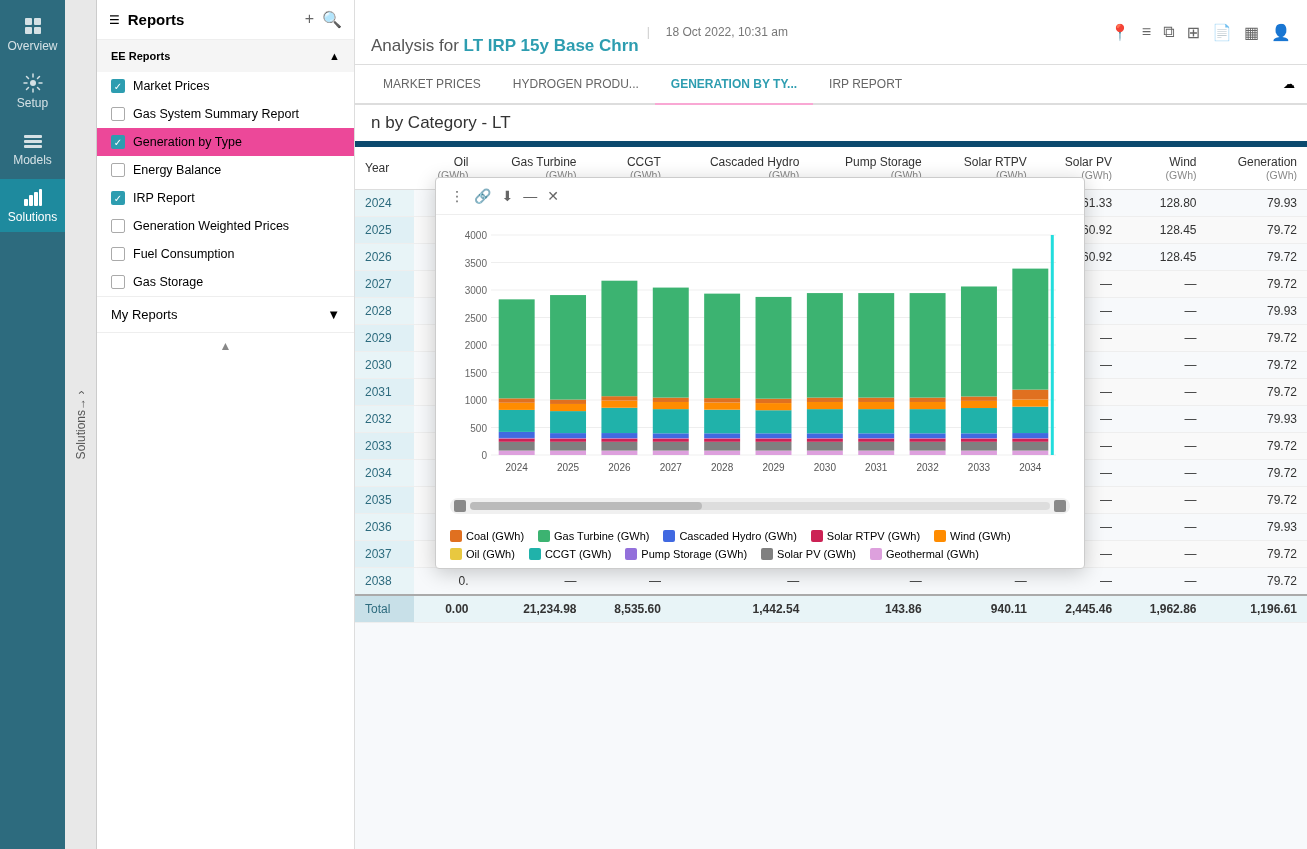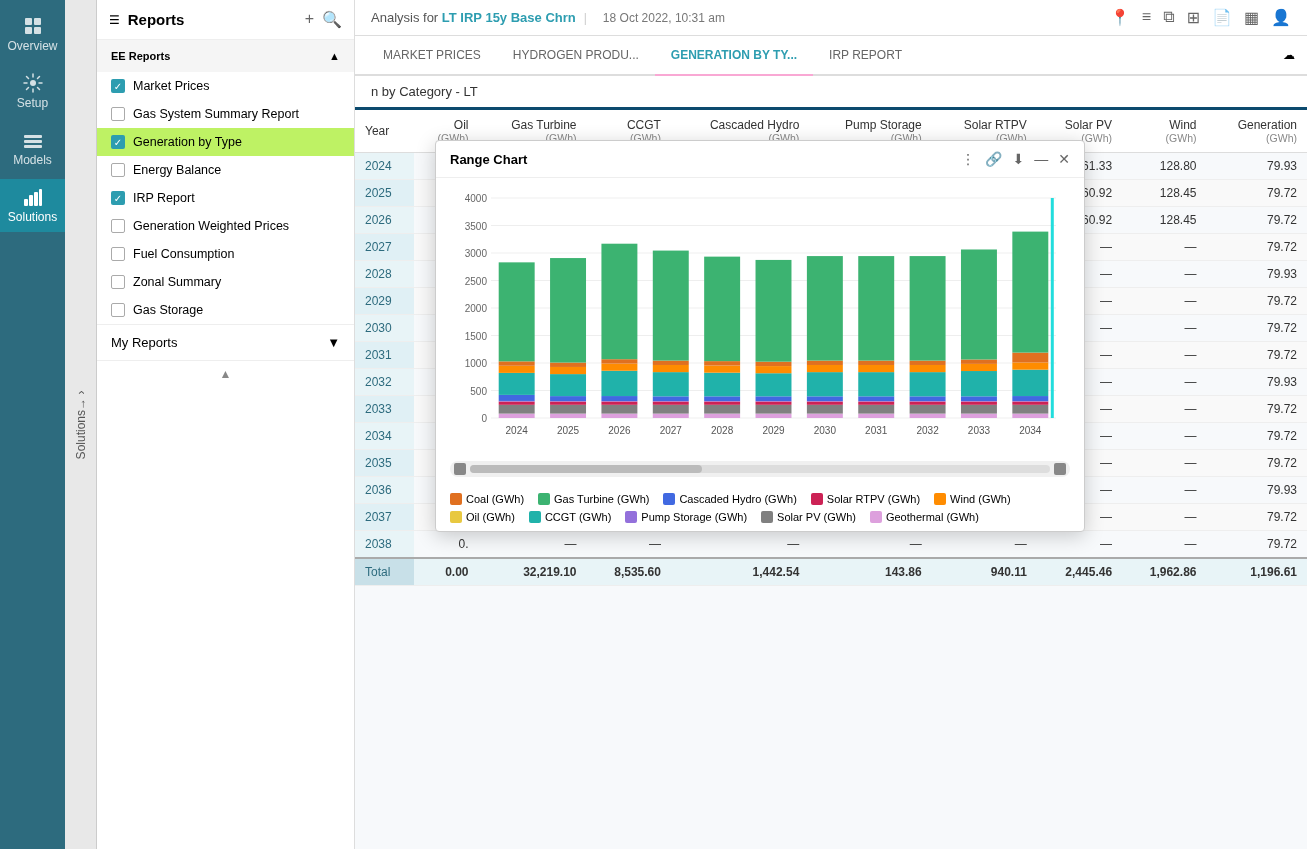--- a/index.html
+++ b/index.html
@@ -87,21 +87,21 @@
       cursor: pointer;
     }
     .report-item {
       display: flex;
       align-items: center;
       padding: 7px 14px;
       gap: 8px;
       cursor: pointer;
       font-size: 12.5px;
     }
-    .report-item.active { background: #bef264; }
+    .report-item.active { background: #ec4899; }
     .report-item .check-filled {
       width: 14px; height: 14px;
       background: #2d9db0;
       border-radius: 2px;
       display: flex; align-items: center; justify-content: center;
       flex-shrink: 0;
     }
     .report-item .check-filled::after {
       content: '✓';
       color: white;
@@ -136,21 +136,21 @@
 
     
     .top-bar {
       display: flex;
       align-items: center;
       padding: 8px 16px;
       background: white;
       border-bottom: 1px solid #ddd;
       gap: 8px;
     }
-    .top-bar-title { font-size: 13px; color: #555; }
+    .top-bar-title { font-size: 17px; color: #555; margin-top: 28px; }
     .top-bar-title strong { color: #2d9db0; }
     .top-bar-date { font-size: 12px; color: #777; margin-left: 8px; }
     .top-bar-icons { margin-left: auto; display: flex; gap: 12px; color: #666; }
     .top-bar-icons span { cursor: pointer; font-size: 16px; }
 
     
     .tabs-bar {
       display: flex;
       align-items: center;
       background: white;
@@ -211,23 +211,23 @@
       font-weight: 500;
       color: #2d6b7e;
     }
     .data-table tr:nth-child(even) td { background: #f9f9f9; }
     .data-table tr:nth-child(even) td:first-child { background: #e0f0f5; }
 
     
     .subtitle-row {
       background: white;
       padding: 8px 16px;
-      font-size: 13px;
+      font-size: 17px;
       color: #333;
-      border-bottom: 3px solid #0c4a6e;
+      border-bottom: 6px solid #0c4a6e;
     }
 
     
     .total-row td {
       font-weight: bold;
       background: #e8f4f7 !important;
       border-top: 2px solid #aaa;
       position: sticky;
       bottom: 0;
     }
@@ -403,24 +403,20 @@
       <div class="check-filled"></div>
       <span>IRP Report</span>
     </div>
     <div class="report-item">
       <div class="check-empty"></div>
       <span>Generation Weighted Prices</span>
     </div>
     <div class="report-item">
       <div class="check-empty"></div>
       <span>Fuel Consumption</span>
-    </div>
-    <div class="report-item">
-      <div class="check-empty"></div>
-      <span>Zonal Summary</span>
     </div>
     <div class="report-item">
       <div class="check-empty"></div>
       <span>Gas Storage</span>
     </div>
   </div>
 
   <div class="my-reports-header">
     <span>My Reports</span>
     <span>▼</span>
@@ -702,35 +698,34 @@
             <td>—</td>
             <td>—</td>
             <td>—</td>
             <td>79.72</td>
           </tr>
         </tbody>
       <tfoot>
         <tr class="total-row">
           <td>Total</td>
           <td>0.00</td>
-          <td>32,219.10</td>
+          <td>21,234.98</td>
           <td>8,535.60</td>
           <td>1,442.54</td>
           <td>143.86</td>
           <td>940.11</td>
           <td>2,445.46</td>
           <td>1,962.86</td>
           <td>1,196.61</td>
         </tr>
       </tfoot>
     </table>
 
     <div class="chart-overlay">
       <div class="chart-header">
-        <span class="chart-title">Range Chart</span>
         <div class="chart-icons">
           <span>⋮</span>
           <span>🔗</span>
           <span>⬇</span>
           <span>—</span>
           <span>✕</span>
         </div>
       </div>
       <div class="chart-body">
         <svg id="range-chart-svg" width="620" height="260">

